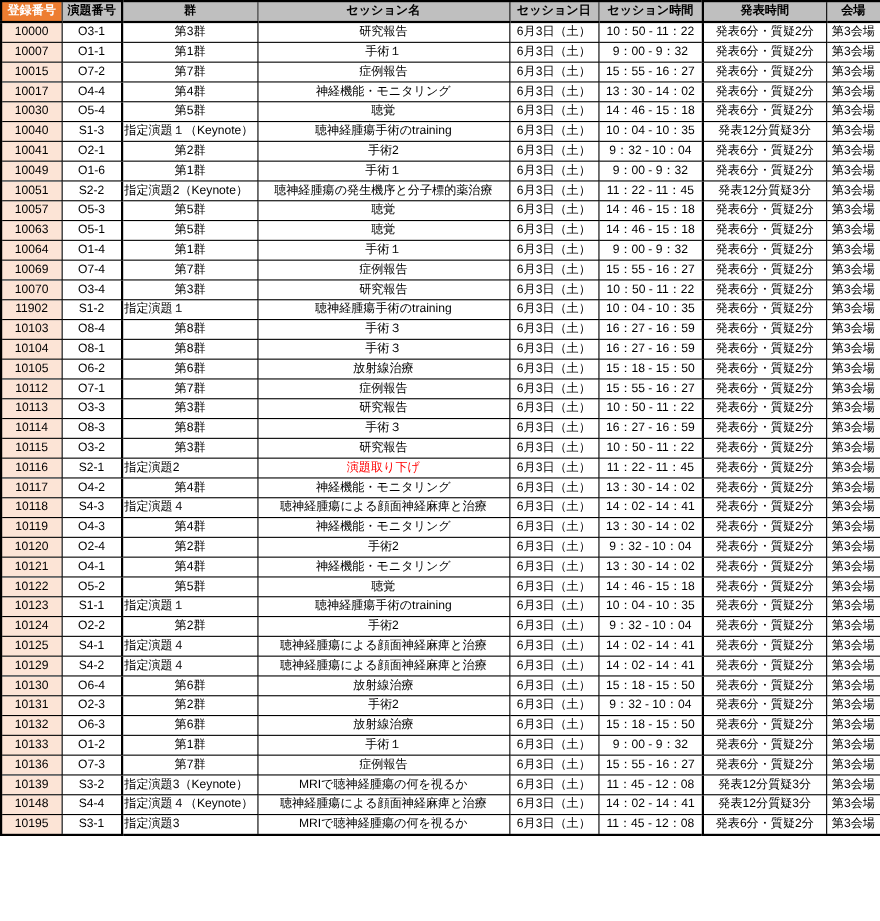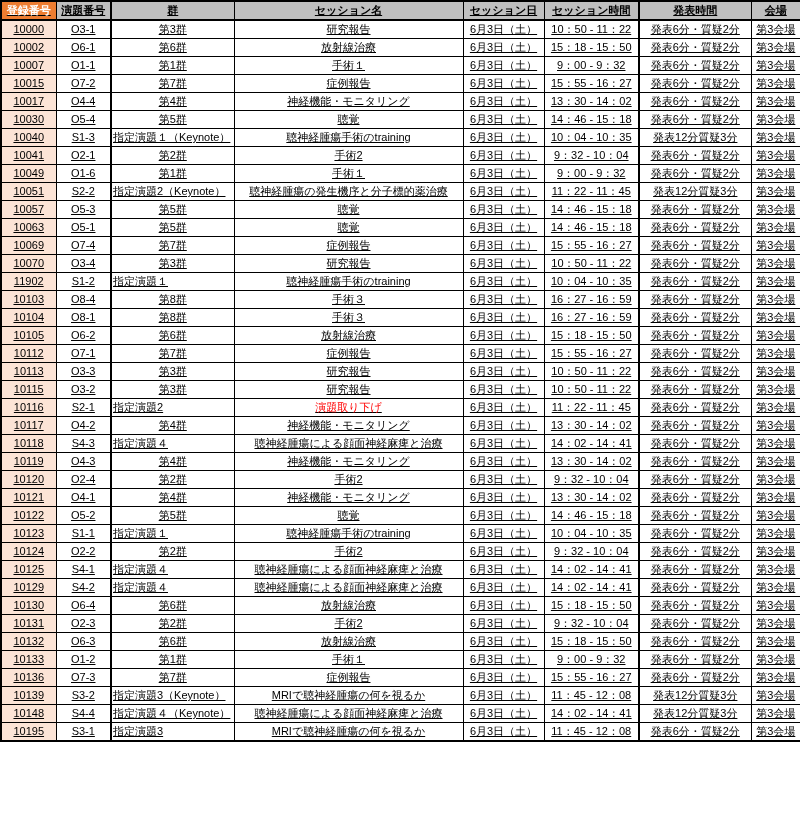--- a/index.html
+++ b/index.html
@@ -3,21 +3,20 @@
 <meta charset="utf-8">
 <style>
   html, body {
     margin: 0;
     padding: 0;
     background: #ffffff;
     font-family: "Liberation Sans", "DejaVu Sans", sans-serif;
   }
   #sheet {
     width: 692px;
-    text-decoration: underline;
   }
   table {
     border-collapse: collapse;
     table-layout: fixed;
     width: 800px;
     border: 2px solid var(--border, #000);
   }
   th, td {
     border: 1px solid var(--border, #000);
     font-size: 11px;
@@ -86,30 +85,20 @@
           <td class="col-reg">10000</td>
           <td>O3-1</td>
           <td>第3群</td>
           <td>研究報告</td>
           <td>6月3日（土）</td>
           <td>10：50 - 11：22</td>
           <td>発表6分・質疑2分</td>
           <td>第3会場</td>
         </tr>
         <tr>
-          <td class="col-reg">10002</td>
-          <td>O6-1</td>
-          <td>第6群</td>
-          <td>放射線治療</td>
-          <td>6月3日（土）</td>
-          <td>15：18 - 15：50</td>
-          <td>発表6分・質疑2分</td>
-          <td>第3会場</td>
-        </tr>
-        <tr>
           <td class="col-reg">10007</td>
           <td>O1-1</td>
           <td>第1群</td>
           <td>手術１</td>
           <td>6月3日（土）</td>
           <td>9：00 - 9：32</td>
           <td>発表6分・質疑2分</td>
           <td>第3会場</td>
         </tr>
         <tr>
@@ -196,20 +185,30 @@
           <td class="col-reg">10063</td>
           <td>O5-1</td>
           <td>第5群</td>
           <td>聴覚</td>
           <td>6月3日（土）</td>
           <td>14：46 - 15：18</td>
           <td>発表6分・質疑2分</td>
           <td>第3会場</td>
         </tr>
         <tr>
+          <td class="col-reg">10064</td>
+          <td>O1-4</td>
+          <td>第1群</td>
+          <td>手術１</td>
+          <td>6月3日（土）</td>
+          <td>9：00 - 9：32</td>
+          <td>発表6分・質疑2分</td>
+          <td>第3会場</td>
+        </tr>
+        <tr>
           <td class="col-reg">10069</td>
           <td>O7-4</td>
           <td>第7群</td>
           <td>症例報告</td>
           <td>6月3日（土）</td>
           <td>15：55 - 16：27</td>
           <td>発表6分・質疑2分</td>
           <td>第3会場</td>
         </tr>
         <tr>
@@ -272,20 +271,30 @@
           <td>発表6分・質疑2分</td>
           <td>第3会場</td>
         </tr>
         <tr>
           <td class="col-reg">10113</td>
           <td>O3-3</td>
           <td>第3群</td>
           <td>研究報告</td>
           <td>6月3日（土）</td>
           <td>10：50 - 11：22</td>
+          <td>発表6分・質疑2分</td>
+          <td>第3会場</td>
+        </tr>
+        <tr>
+          <td class="col-reg">10114</td>
+          <td>O8-3</td>
+          <td>第8群</td>
+          <td>手術３</td>
+          <td>6月3日（土）</td>
+          <td>16：27 - 16：59</td>
           <td>発表6分・質疑2分</td>
           <td>第3会場</td>
         </tr>
         <tr>
           <td class="col-reg">10115</td>
           <td>O3-2</td>
           <td>第3群</td>
           <td>研究報告</td>
           <td>6月3日（土）</td>
           <td>10：50 - 11：22</td>

